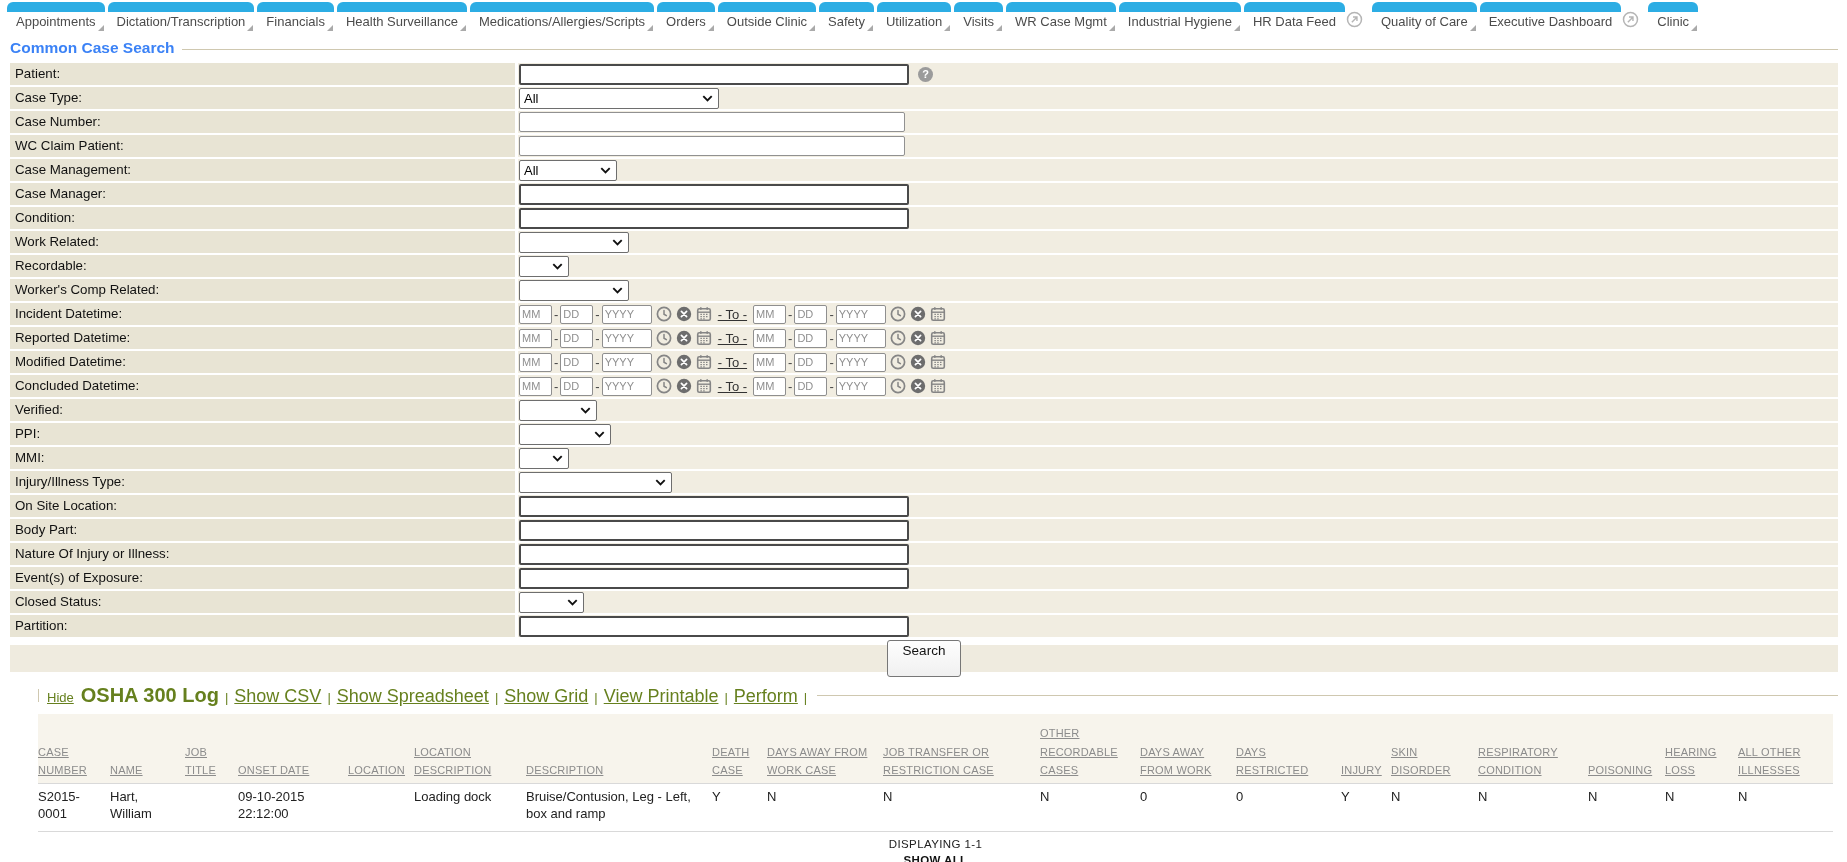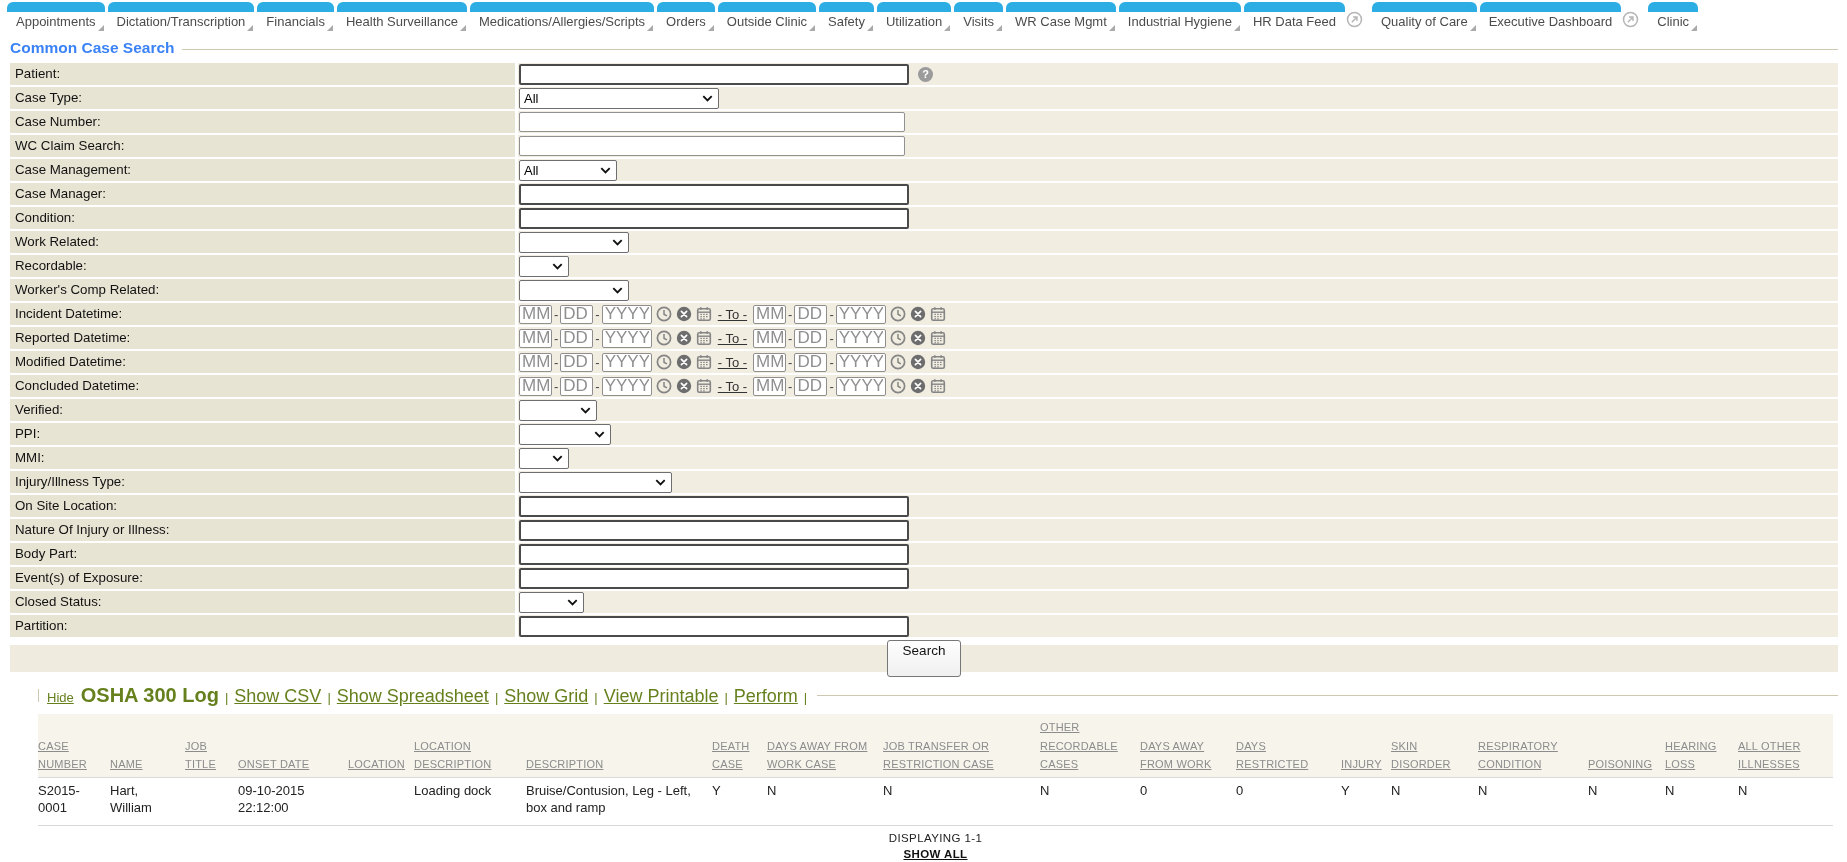--- a/index.html
+++ b/index.html
@@ -31,21 +31,21 @@
   .ti { background:#fff; font-size:13px; padding:0 3px; font-family:inherit; outline:none; }
   .ti.dark  { border:2px solid #4a4a4a; border-radius:2px; height:21px; }
   .ti.light { border:1px solid #919191; border-radius:2px; height:20px; }
 
   .sel { position:relative; background:#fff; border:1px solid #6e6e6e; border-radius:2px;
          height:21px; display:flex; align-items:center; cursor:default; }
   .sel-val { font-size:13px; color:#000; padding-left:4px; flex:1; white-space:nowrap; overflow:hidden; }
   .sel-chev { margin-right:5px; display:flex; flex:none; }
 
   .dt-input { width:33px; height:19px; border:1px solid #8f8f8f; border-radius:2px;
-              font-size:17px; padding:0 2px; font-family:inherit; color:#000; outline:none; }
+              font-size:11px; padding:0 2px; font-family:inherit; color:#000; outline:none; }
   .dt-input.dt-year { width:50px; }
   .dt-input::placeholder { color:#8f8f8f; opacity:1; }
   .dt-sep { color:#444; font-size:13px; margin:0 2px; }
   .dt-icon { display:flex; margin-left:4px; cursor:pointer; }
   .dt-icon:first-of-type { margin-left:6px; }
   .dt-to { font-size:13px; color:#333; margin:0 6px; white-space:nowrap;text-decoration:underline; }
 
   .search-band { margin-top:8px; background:#efebdf; height:27px; display:flex;
                  align-items:center; justify-content:center; }
   .search-btn { font-family:inherit; font-size:13.5px; color:#111;
@@ -56,21 +56,21 @@
   .osha-section { margin:12px 9px 0 38px; flex:none; }
   .osha-legend { display:flex; align-items:baseline; margin-bottom:7px; }
   .osha-corner { width:5px; height:13px; border-left:1px solid #cfc8b0; align-self:center; margin-right:4px; }
   .osha-hide { color:#66801e; font-size:13px; text-decoration:underline; margin-right:7px; cursor:pointer; white-space:nowrap; }
   .osha-title { color:#66801e; font-weight:bold; font-size:20px; white-space:nowrap; }
   .osha-pipe { color:#66801e; font-size:13px; margin:0 6px; }
   .osha-link { color:#66801e; font-size:18px; text-decoration:underline; cursor:pointer; white-space:nowrap; }
   .osha-rule { flex:1; border-top:1px solid #cfc8b0; align-self:center; margin-left:4px; }
 
   table.osha { border-collapse:collapse; table-layout:fixed; width:1795px; }
-  table.osha thead th { vertical-align:bottom; text-align:left; padding:3px 8px 4px 0;
+  table.osha thead th { vertical-align:bottom; text-align:left; padding:9px 8px 4px 0;
                         background:#f7f4ec; font-weight:normal; }
   table.osha thead a { color:#8c8c8c; font-size:11px; text-decoration:underline;
                        line-height:1.5; letter-spacing:0.2px; cursor:pointer; }
   table.osha tbody td { vertical-align:top; font-size:13px; color:#222; line-height:1.35;
                         padding:4px 8px 8px 0; background:#fff;
                         border-top:1px solid #d9d9d9; border-bottom:1px solid #d9d9d9; }
 
   .osha-footer { width:1795px; text-align:center; padding-top:6px; }
   .displaying { font-size:11.5px; color:#222; letter-spacing:0.4px; }
   .show-all { display:inline-block; margin-top:4px; font-size:11.5px; font-weight:bold;
@@ -238,21 +238,21 @@
             </div>
           </div>
         </div>
         <div class="form-row">
           <div class="row-label">Case Number:</div>
           <div class="row-field">
             <input class="ti light" style="width: 386px;">
           </div>
         </div>
         <div class="form-row">
-          <div class="row-label">WC Claim Search:</div>
+          <div class="row-label">WC Claim Patient:</div>
           <div class="row-field">
             <input class="ti light" style="width: 386px;">
           </div>
         </div>
         <div class="form-row">
           <div class="row-label">Case Management:</div>
           <div class="row-field">
             <div class="sel" style="width:98px">
               <span class="sel-val">All</span>
               <span class="sel-chev">
@@ -590,27 +590,27 @@
             </div>
           </div>
         </div>
         <div class="form-row">
           <div class="row-label">On Site Location:</div>
           <div class="row-field">
             <input class="ti dark" style="width: 390px;">
           </div>
         </div>
         <div class="form-row">
+          <div class="row-label">Body Part:</div>
+          <div class="row-field">
+            <input class="ti dark" style="width: 390px;">
+          </div>
+        </div>
+        <div class="form-row">
           <div class="row-label">Nature Of Injury or Illness:</div>
-          <div class="row-field">
-            <input class="ti dark" style="width: 390px;">
-          </div>
-        </div>
-        <div class="form-row">
-          <div class="row-label">Body Part:</div>
           <div class="row-field">
             <input class="ti dark" style="width: 390px;">
           </div>
         </div>
         <div class="form-row">
           <div class="row-label">Event(s) of Exposure:</div>
           <div class="row-field">
             <input class="ti dark" style="width: 390px;">
           </div>
         </div>

